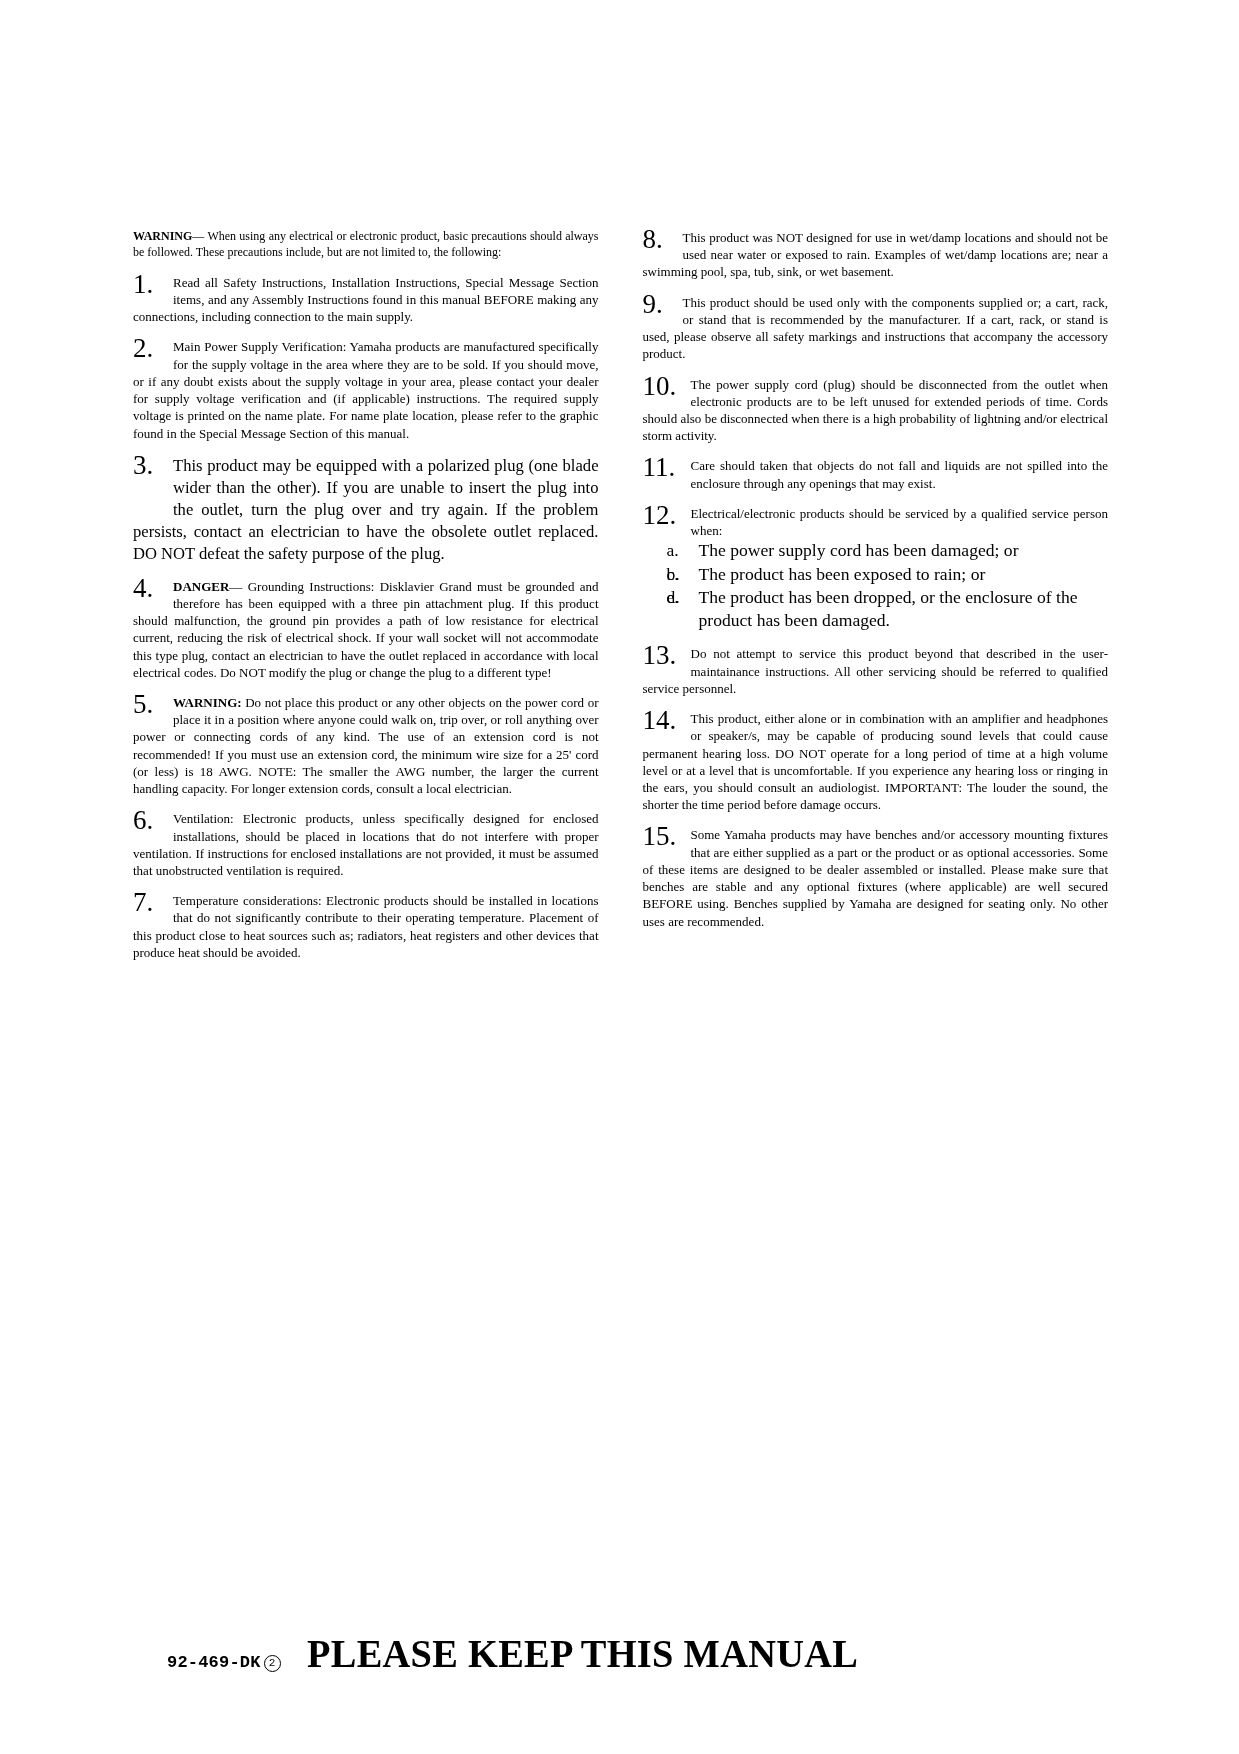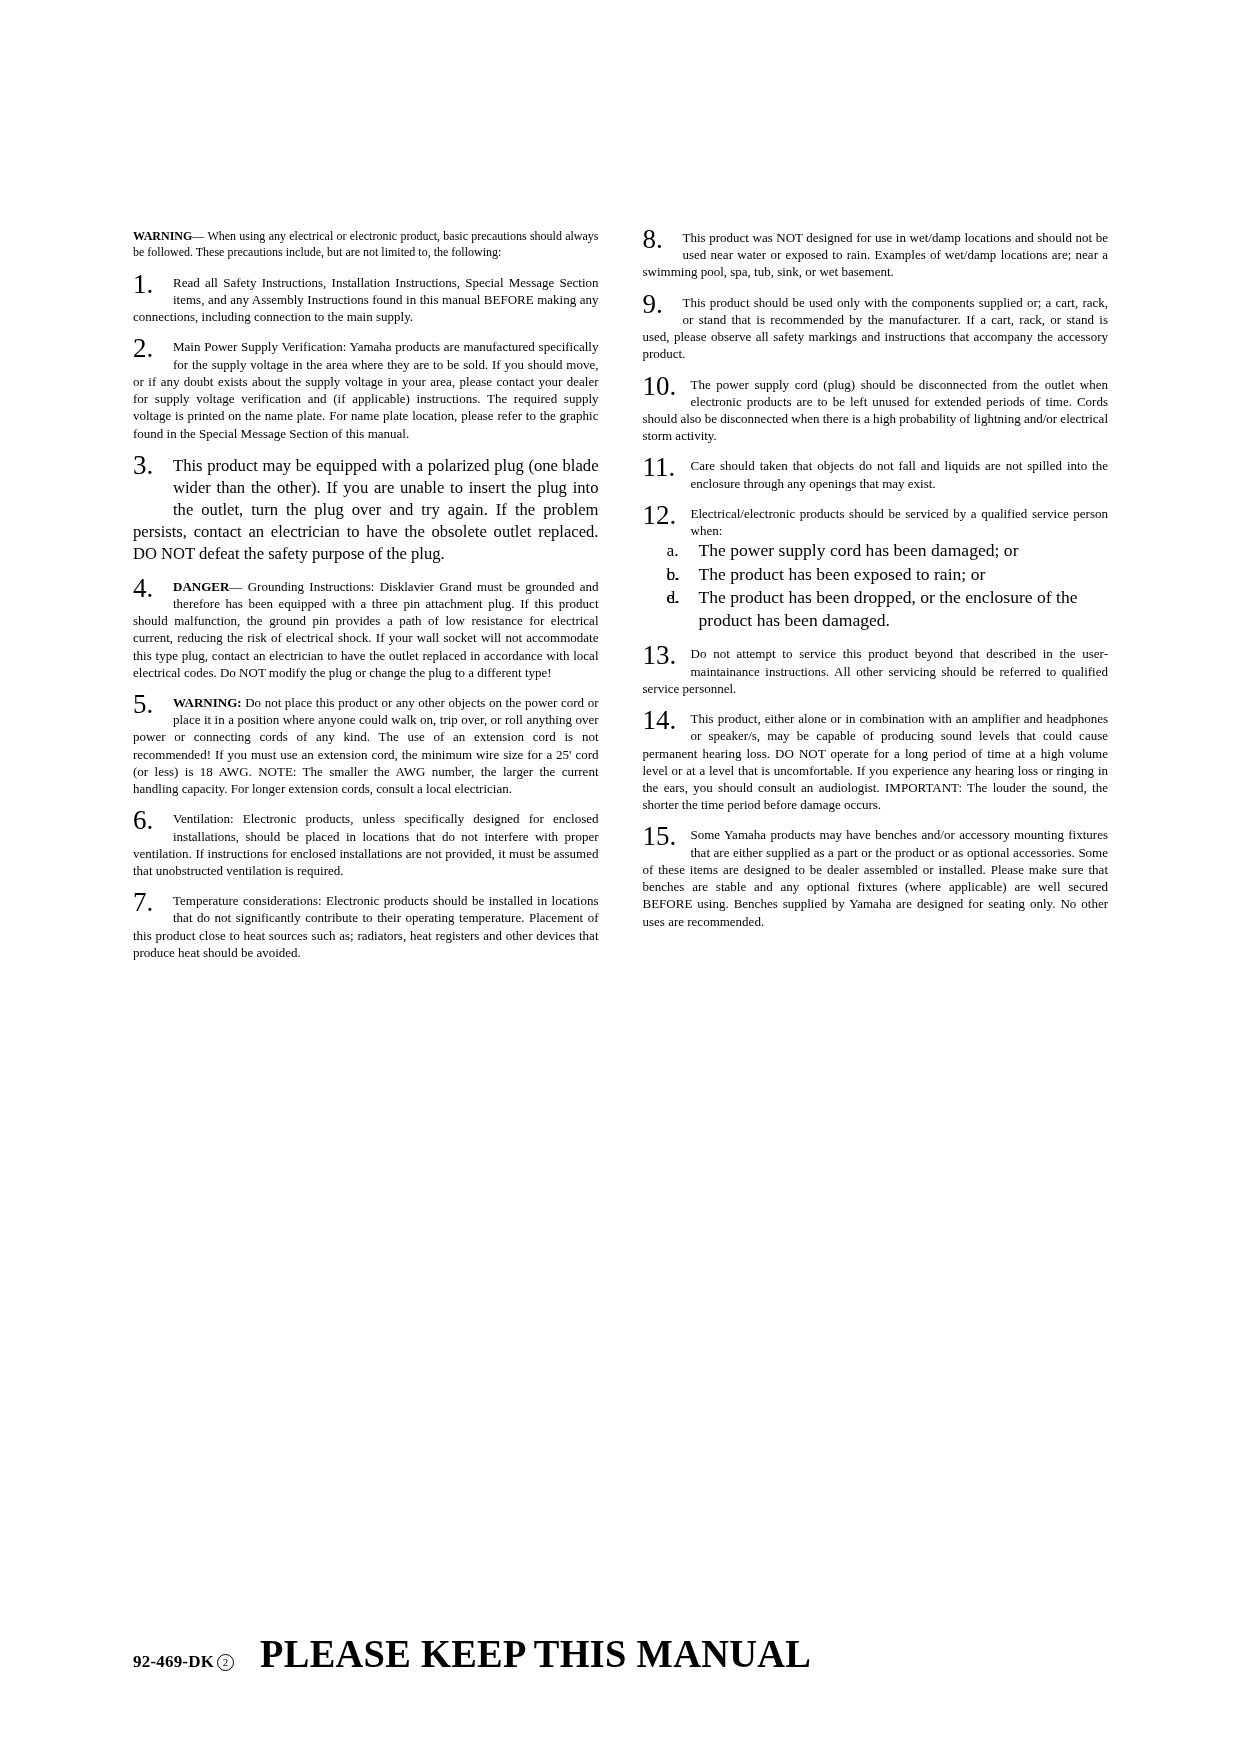--- a/index.html
+++ b/index.html
@@ -133,25 +133,26 @@
   
   .footer {
     position: absolute;
     left: 133px;
     top: 1630px;
     width: 975px;
     display: flex;
     align-items: baseline;
   }
   .doc-code {
-    font-family: Liberation Serif, serif;
+    font-family: Liberation Mono, monospace;
     font-size: 17px;
     font-weight: bold;
     letter-spacing: 0.2px;
     white-space: nowrap;
+    margin-left: 34px;
   }
   .circled {
     display: inline-block;
     border: 1.6px solid #000;
     border-radius: 50%;
     width: 15px;
     height: 15px;
     line-height: 15px;
     text-align: center;
     font-size: 11px;

